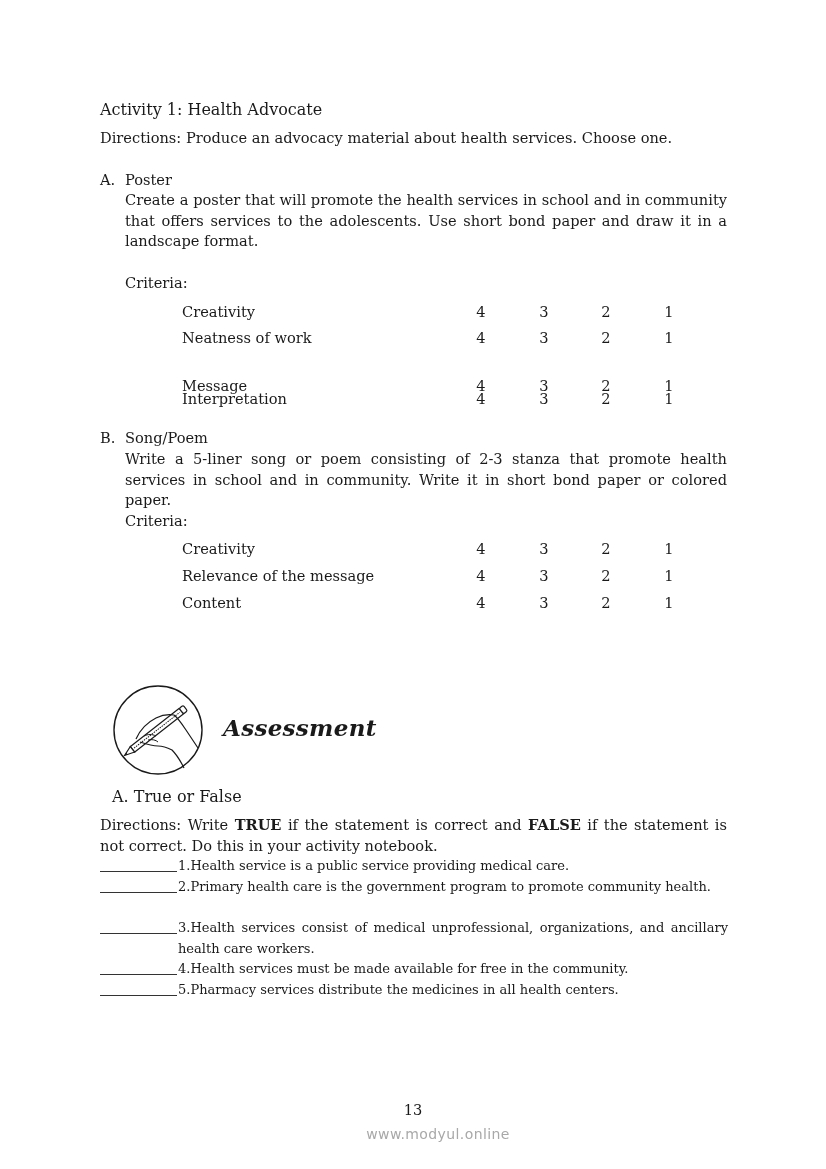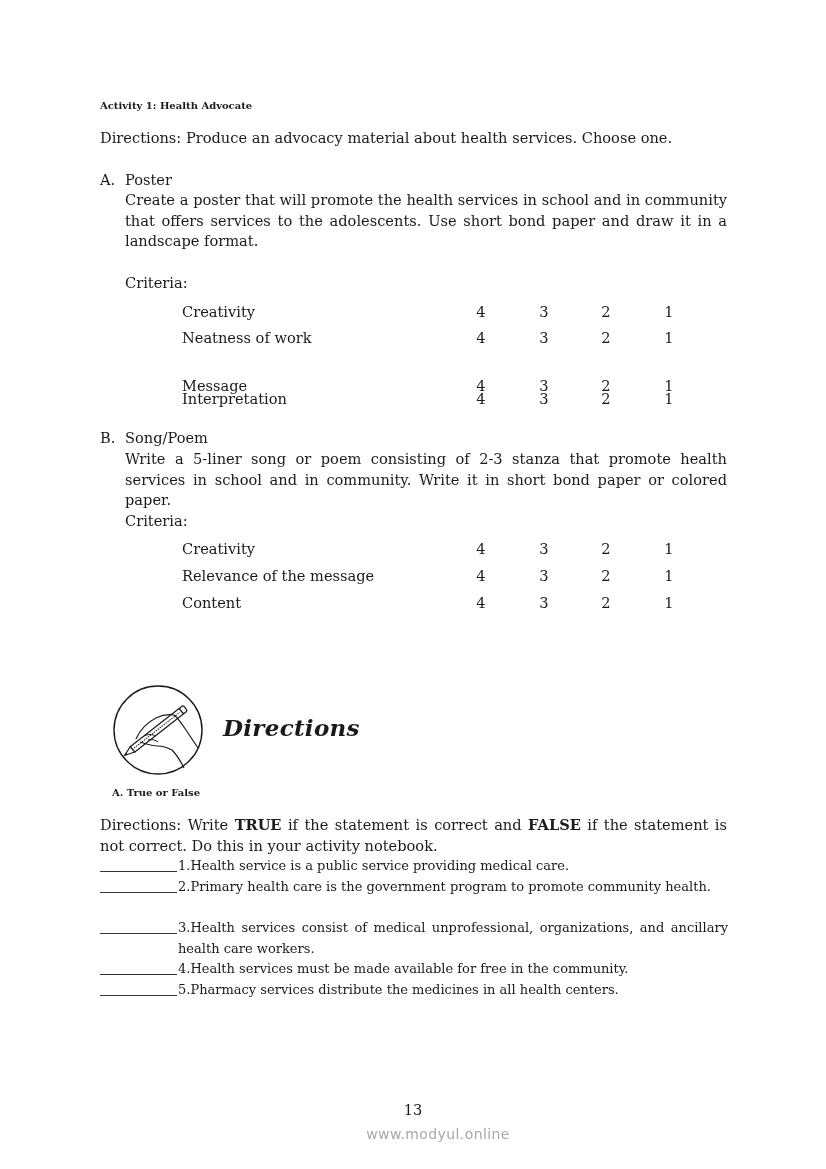--- a/index.html
+++ b/index.html
@@ -1,21 +1,21 @@
 <!DOCTYPE html>
 <html><head>
 <meta charset="utf-8">
 <style>
   html, body { margin: 0; padding: 0; background: #ffffff; }
   body { width: 826px; height: 1169px; position: relative; overflow: hidden;
          font-family: "DejaVu Serif", "Liberation Serif", serif; color: #1a1a1a; }
   .page { position: absolute; left: 0; top: 0; width: 826px; height: 1169px; }
   .abs { position: absolute; white-space: nowrap; }
   .txt { font-size: 14.6px; line-height: 20.6px; }
-  .heading { font-size: 10px; font-weight: bold; }
+  .heading { font-size: 16px; font-weight: normal; }
   .just { white-space: normal; text-align: justify; text-align-last: left; }
   .row { position: absolute; height: 20px; font-size: 14.6px; line-height: 20px; }
   .row .crit { position: absolute; left: 0; }
   .row .sc { position: absolute; width: 14px; text-align: center; }
   .assess-title { font-family: "DejaVu Serif", serif; font-weight: bold; font-style: italic;
                   font-size: 23px; letter-spacing: 0.3px; }
   .tf-item { position: absolute; left: 100px; width: 628px; font-size: 13px; line-height: 20.6px; }
   .tf-item .num-text { position: absolute; left: 78px; right: 0; top: 0; white-space: normal; text-align: justify; text-align-last: left; }
   .tf-item .blank-line { position: absolute; left: 0; top: 15px; width: 77px; border-bottom: 1px solid #333; }
   .footer-num { font-size: 14.6px; }
@@ -107,21 +107,21 @@
         <polygon points="7,44.4 4,45.5 7,46.6" fill="#1a1a1a"></polygon>
         <rect x="76" y="42" width="5" height="7" rx="1.5" fill="#fff" stroke="#1a1a1a" stroke-width="1.2"></rect>
       </g>
 
       <path d="M24 55 C 28 46, 36 38, 44 34 C 50 31, 56 30, 62 31 C 66 34, 70 40, 74 46 C 78 52, 82 58, 86 64" fill="none" stroke="#1a1a1a" stroke-width="1.2"></path>
       <path d="M28 58 C 34 60, 40 62, 46 62 C 50 62, 56 64, 60 66 C 64 70, 68 76, 72 84" fill="none" stroke="#1a1a1a" stroke-width="1.2"></path>
       <path d="M32 52 C 36 50, 40 50, 44 52" fill="none" stroke="#1a1a1a" stroke-width="1"></path>
       <path d="M36 56 C 40 55, 44 56, 46 58" fill="none" stroke="#1a1a1a" stroke-width="1"></path>
     </svg>
   </div>
-  <div class="abs assess-title" style="left:223px; top:714px;">Directions</div>
+  <div class="abs assess-title" style="left:223px; top:714px;">Assessment</div>
 
   <div class="abs heading" style="left:100px; top:787px;margin-left:12px;">A.  True or False</div>
 
   <div class="abs txt just" style="left:100px; top:815px; width:627px;"><span>Directions: Write </span><b>TRUE</b><span> if the statement is correct and </span><b>FALSE</b><span> if the statement is not correct. Do this in your activity notebook.</span></div>
 
   <div class="tf-item" style="top:856px; height:21px;">
     <span class="blank-line"></span>
     <span class="num-text"><span>1.</span><span>Health service is a public service providing medical care.</span></span>
   </div>
   <div class="tf-item" style="top:877px; height:41px;">

